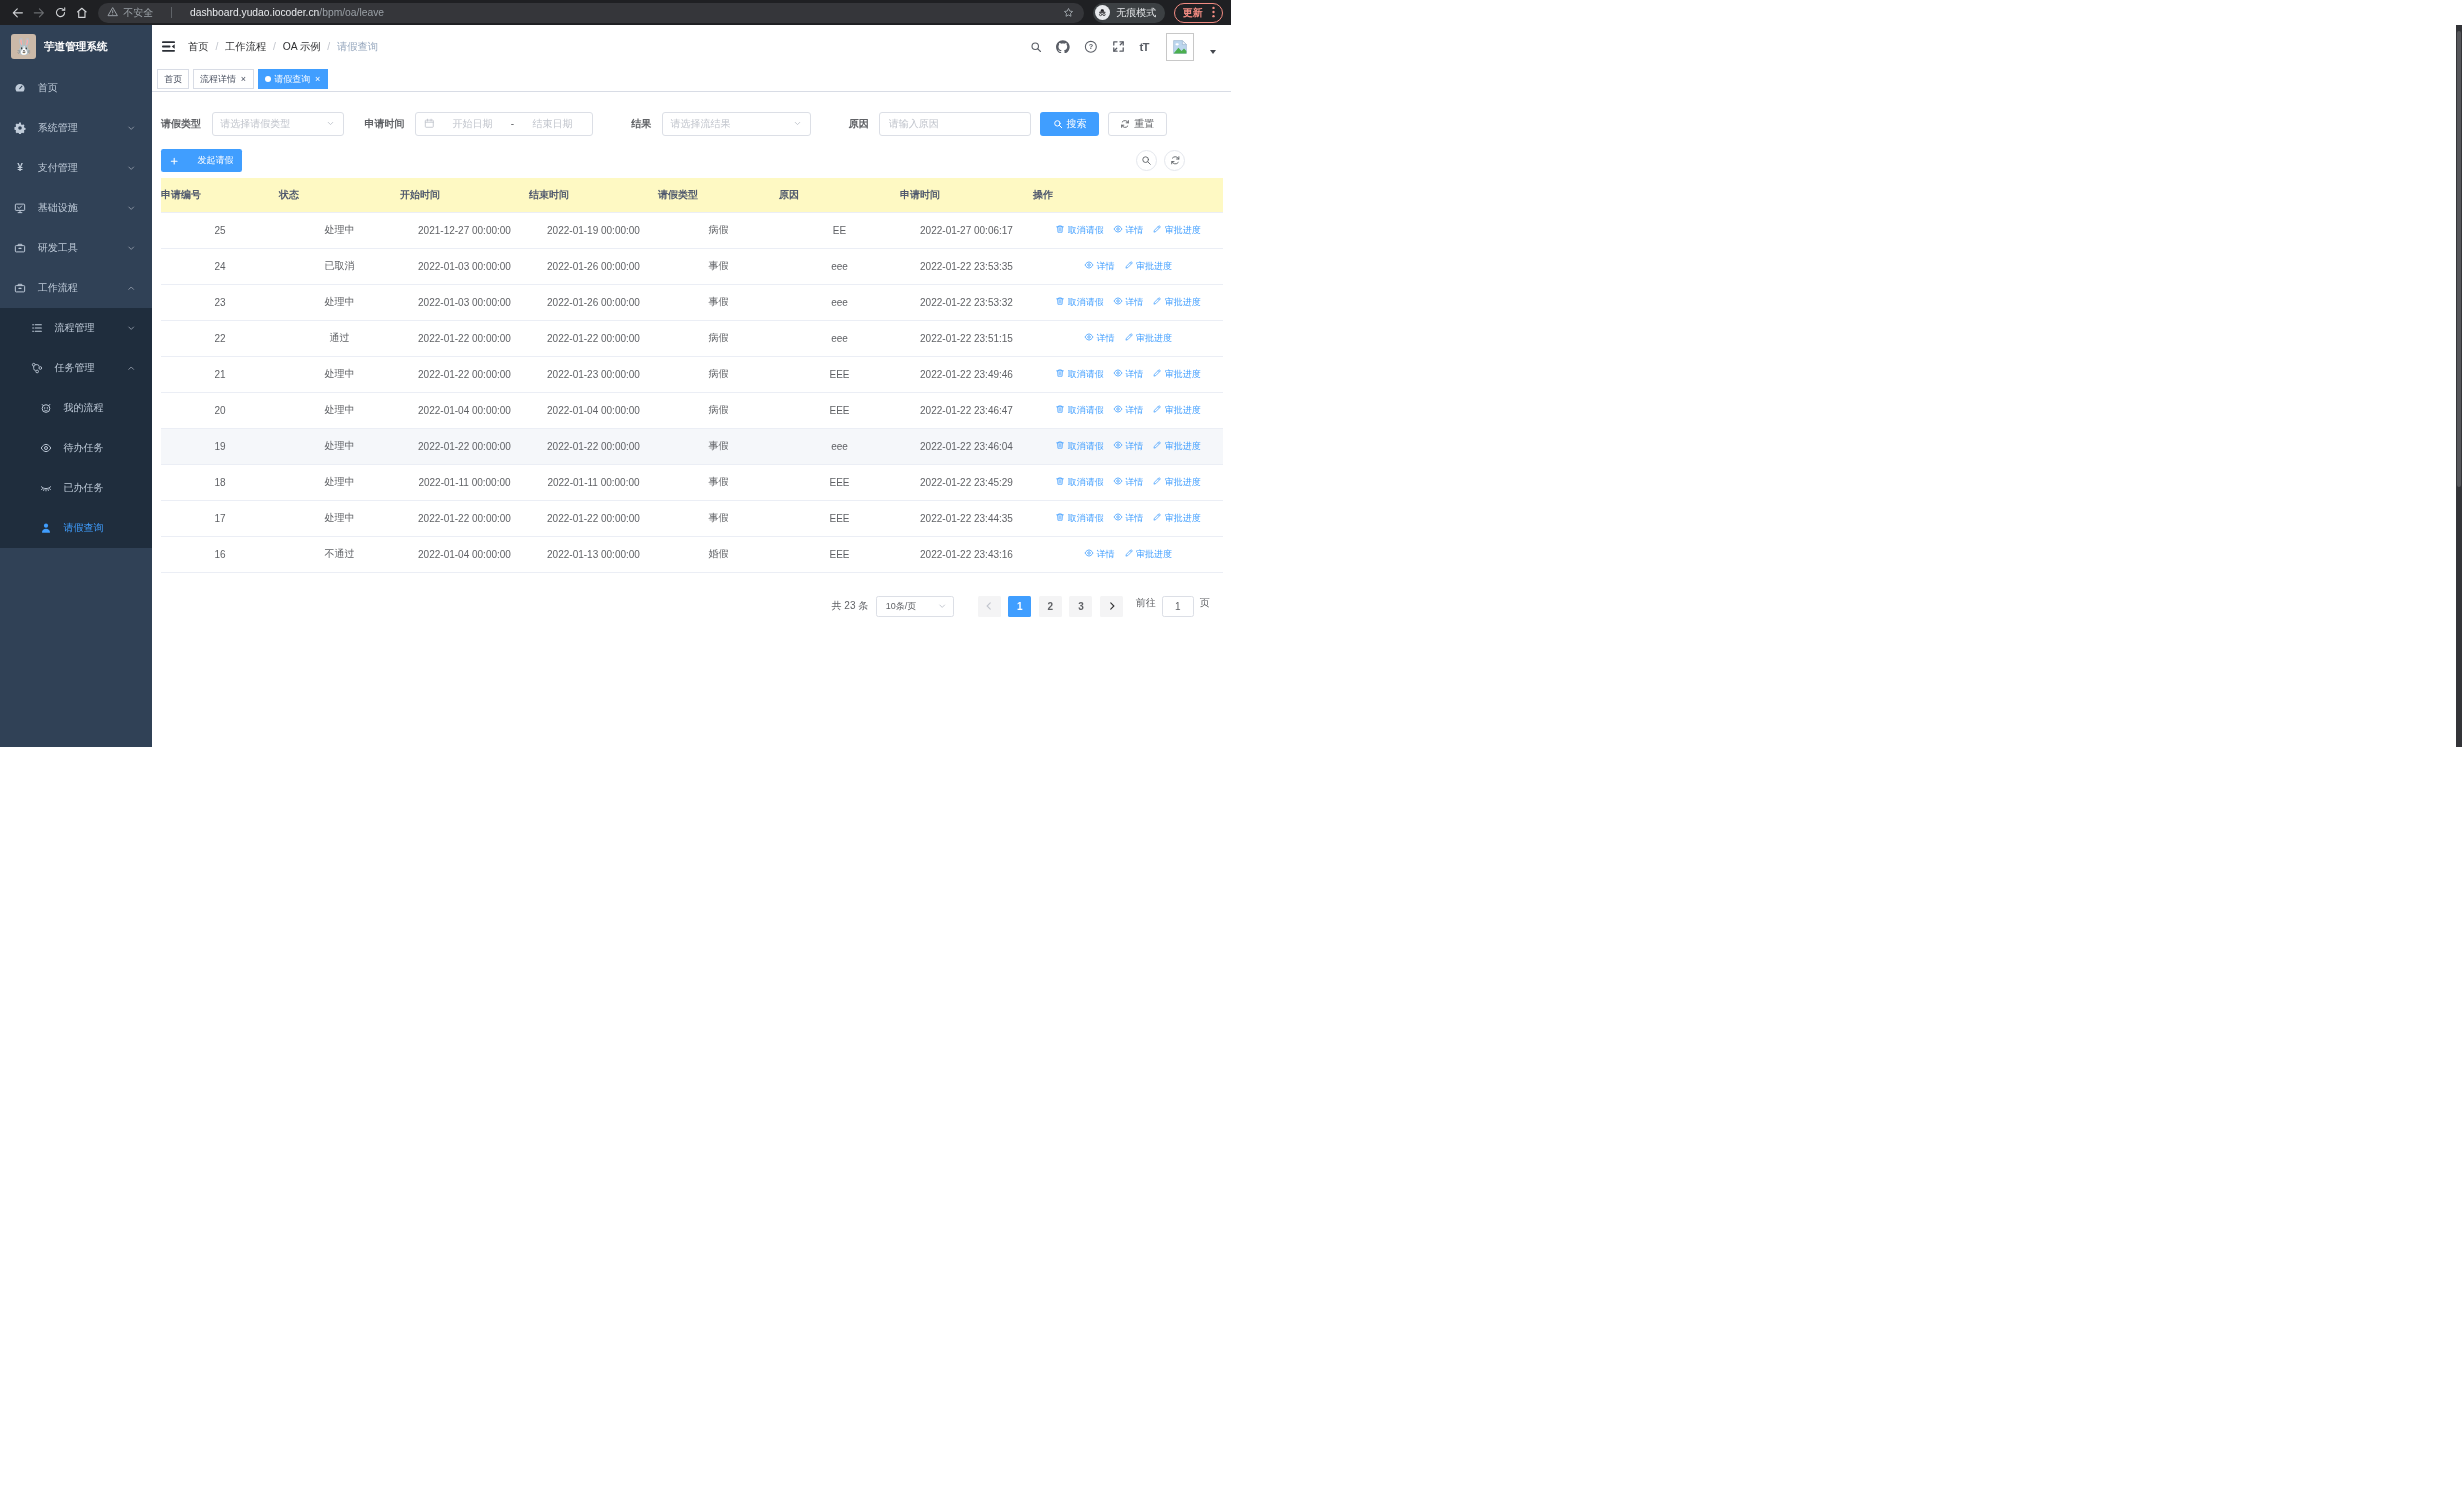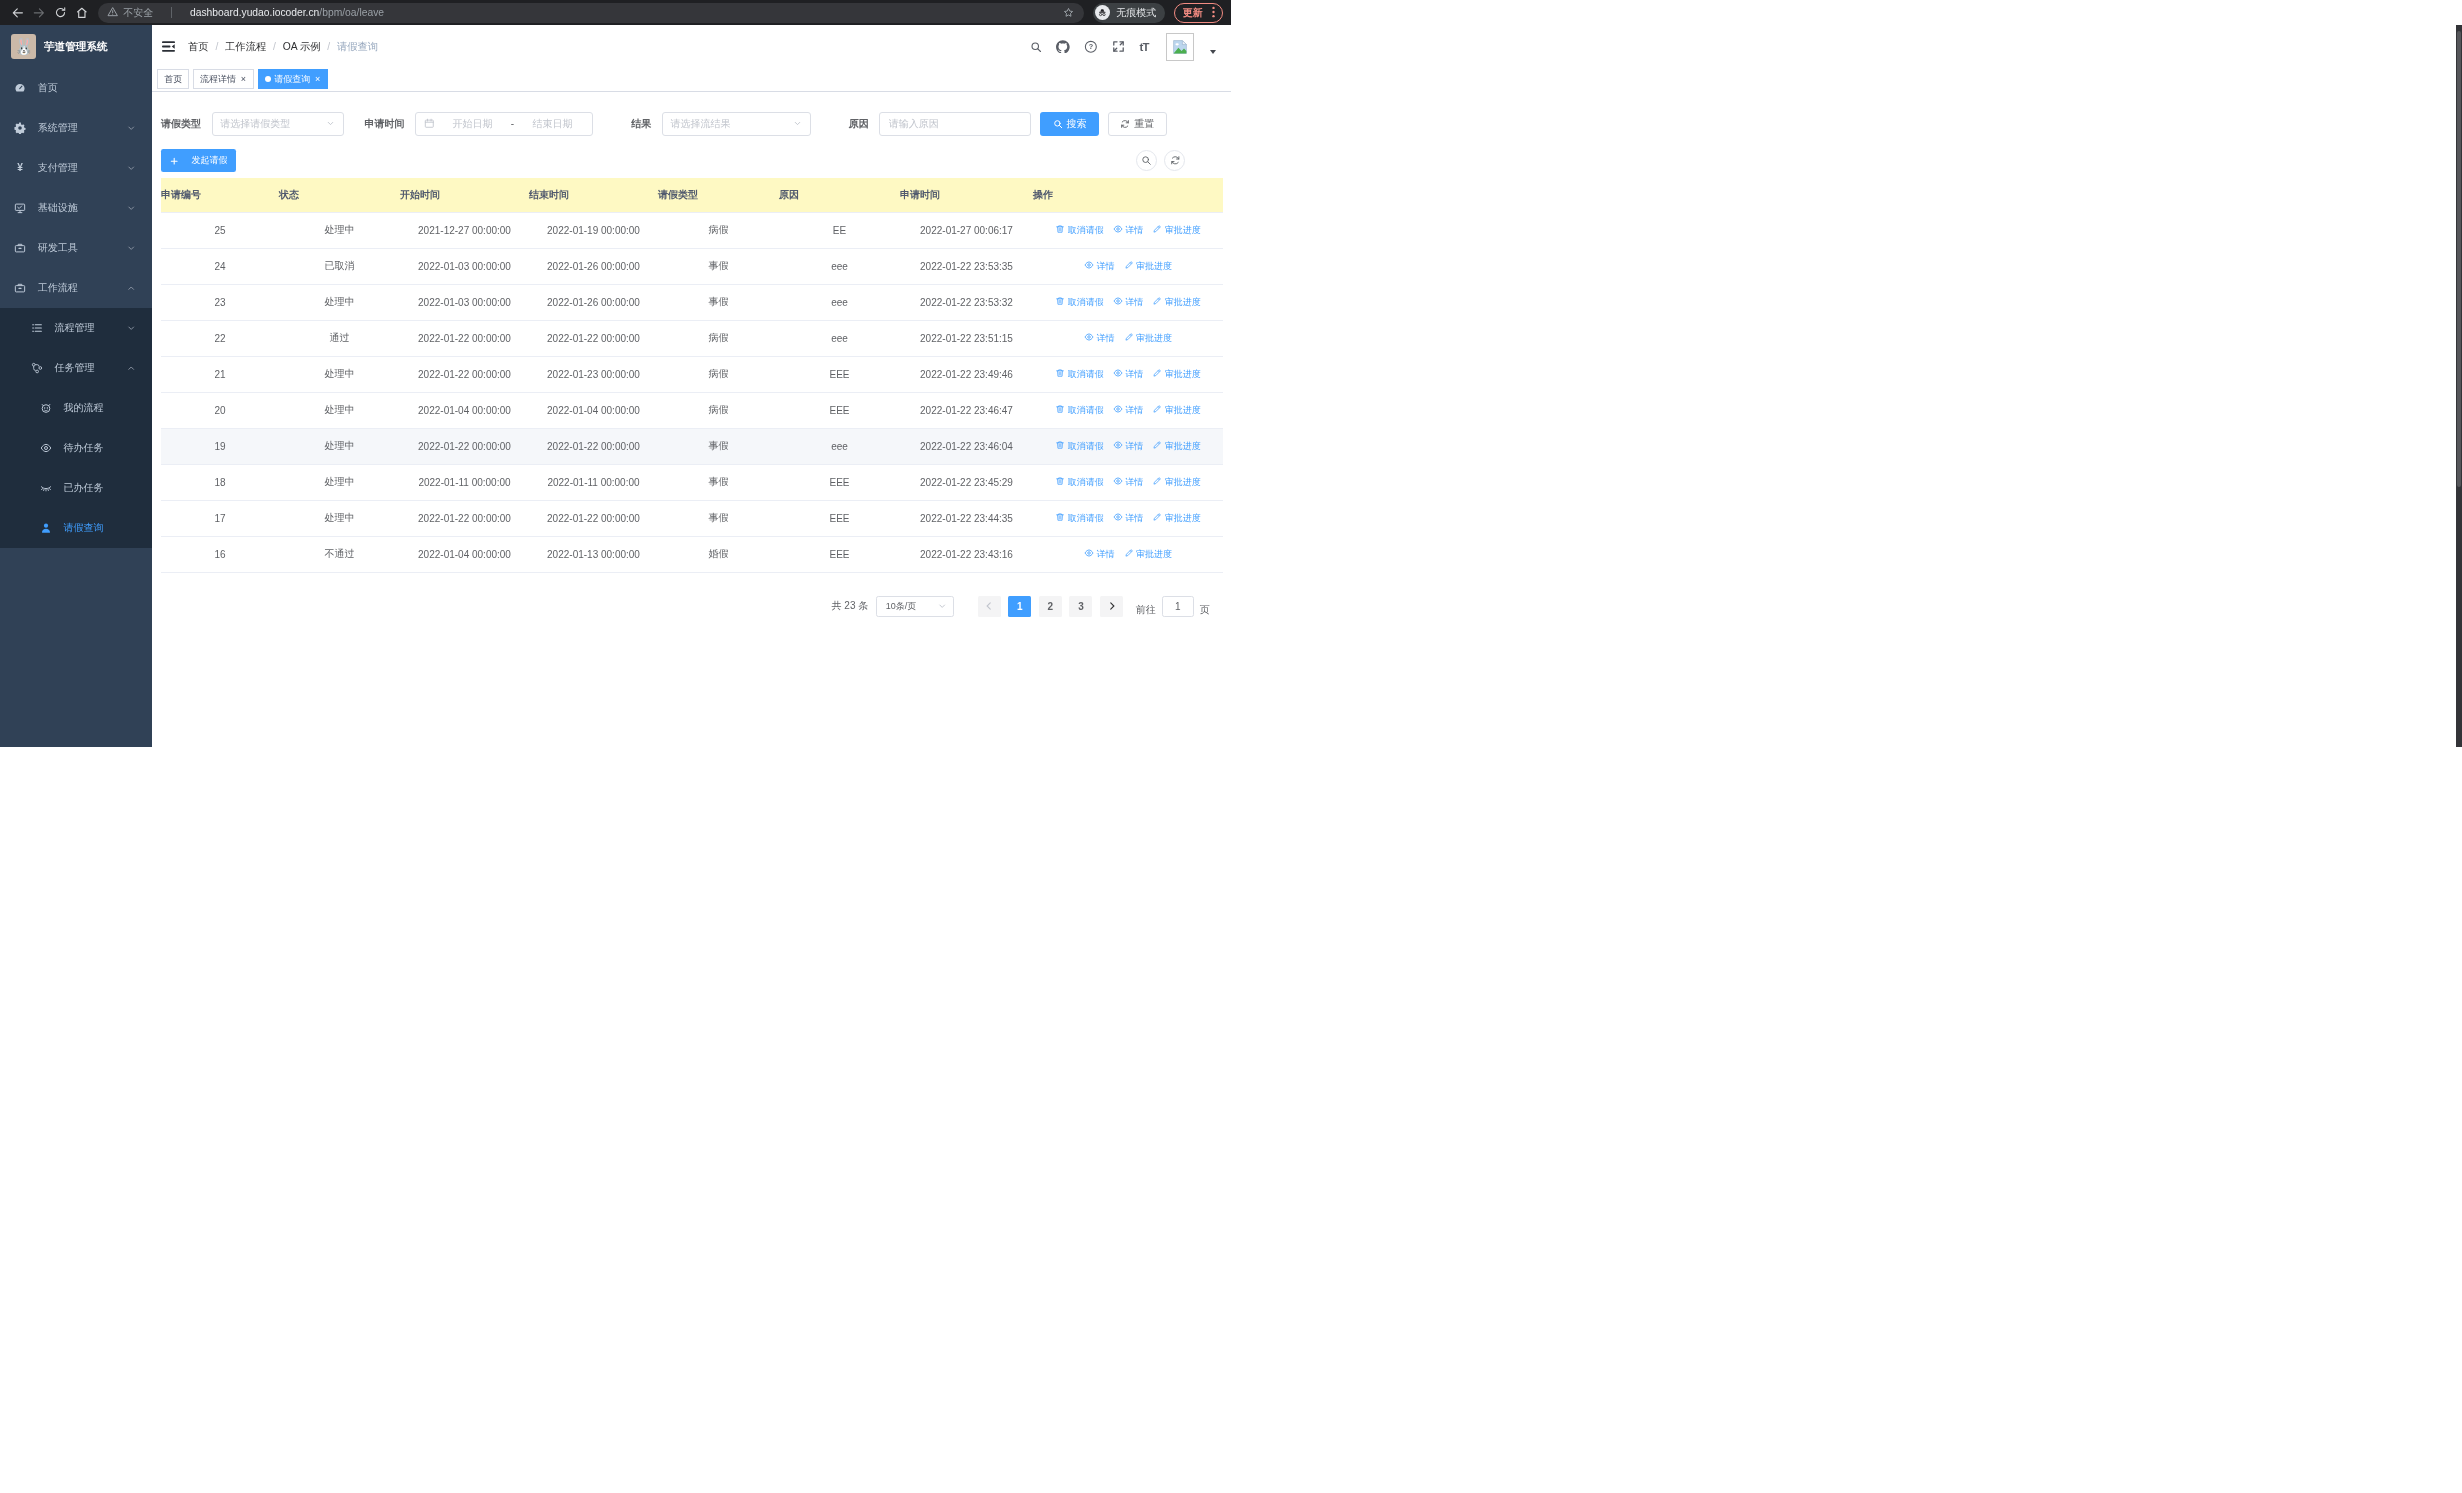--- a/index.html
+++ b/index.html
@@ -90,21 +90,21 @@
   .txt { width:152px; height:24px; border:0.8px solid #dcdfe6; border-radius:3px; padding:0 8.4px;
          font-size:10px; color:#606266; outline:none; font-family:inherit; }
   .txt::placeholder { color:#c0c4cc; }
   .btn { height:24px; border-radius:3px; font-size:10px; display:inline-flex; align-items:center;
          gap:3.8px; padding:0 11.4px; cursor:pointer; border:0.8px solid transparent; font-family:inherit; }
   .btn-primary { background:#409EFF; color:#fff; }
   .btn-plain { background:#fff; border-color:#dcdfe6; color:#606266; margin-left:9px; }
 
   .create-row { margin-top:13.7px; display:flex; align-items:center; }
   .btn-create { height:23px; border-radius:2.3px; font-size:9px; padding:0 9px;
-                background:#409EFF; color:#fff; display:inline-flex; align-items:center; gap:13px;
+                background:#409EFF; color:#fff; display:inline-flex; align-items:center; gap:19px;
                 border:none; cursor:pointer; font-family:Liberation Mono, monospace; }
   .circle-btns { margin-left:auto; display:flex; gap:7.6px; padding-right:35px; }
   .circle-btn { width:21px; height:21px; border-radius:50%; border:0.8px solid #e4e7ed; background:#fff;
                 color:#5f6368; display:flex; align-items:center; justify-content:center; cursor:pointer; }
 
   
   table.grid { margin-top:6px; width:100%; border-collapse:collapse; table-layout:fixed; }
   .grid th { height:34px; background:#fef9c3; color:#515a6e; font-size:10px; font-weight:700;
              text-align:left; border-bottom:0.8px solid #ebeef5; }
   .grid td { height:36px; color:#606266; font-size:10px; text-align:center;
@@ -120,21 +120,21 @@
   .pg-size { width:78px; height:21px; border:0.8px solid #dcdfe6; border-radius:2.3px; background:#fff;
              display:flex; align-items:center; padding:0 6px 0 9px; font-size:9px; color:#606266;
              cursor:pointer; margin-right:20px; }
   .pg-size .chev { margin-left:auto; color:#c0c4cc; display:flex; }
   .pg-btn { min-width:23px; height:21px; margin:0 3.8px; border-radius:1.5px; background:#f4f4f5;
             display:inline-flex; align-items:center; justify-content:center; font-size:10px;
             font-weight:700; color:#606266; cursor:pointer; border:none; font-family:inherit; }
   .pg-btn.arrow { color:#303133; }
   .pg-btn.disabled { color:#c0c4cc; cursor:default; }
   .pg-btn.active { background:#409EFF; color:#fff; }
-  .pg-goto { margin-left:9px; display:flex; align-items:flex-end; gap:6px; }
+  .pg-goto { margin-left:9px; display:flex; align-items:flex-start; gap:6px; }
   .pg-input { width:32px; height:21px; border:0.8px solid #dcdfe6; border-radius:2.3px; text-align:center;
               font-size:10px; color:#606266; outline:none; font-family:inherit; }
 
   
   .scroll-strip { position:fixed; top:25px; right:0; width:6px; height:722px; background:#333438; }
   .scroll-thumb { position:absolute; top:6px; left:0.8px; width:4.6px; height:456px; border-radius:2.3px;
                   background:#55565a; }
 </style>
 </head>
 <body>

